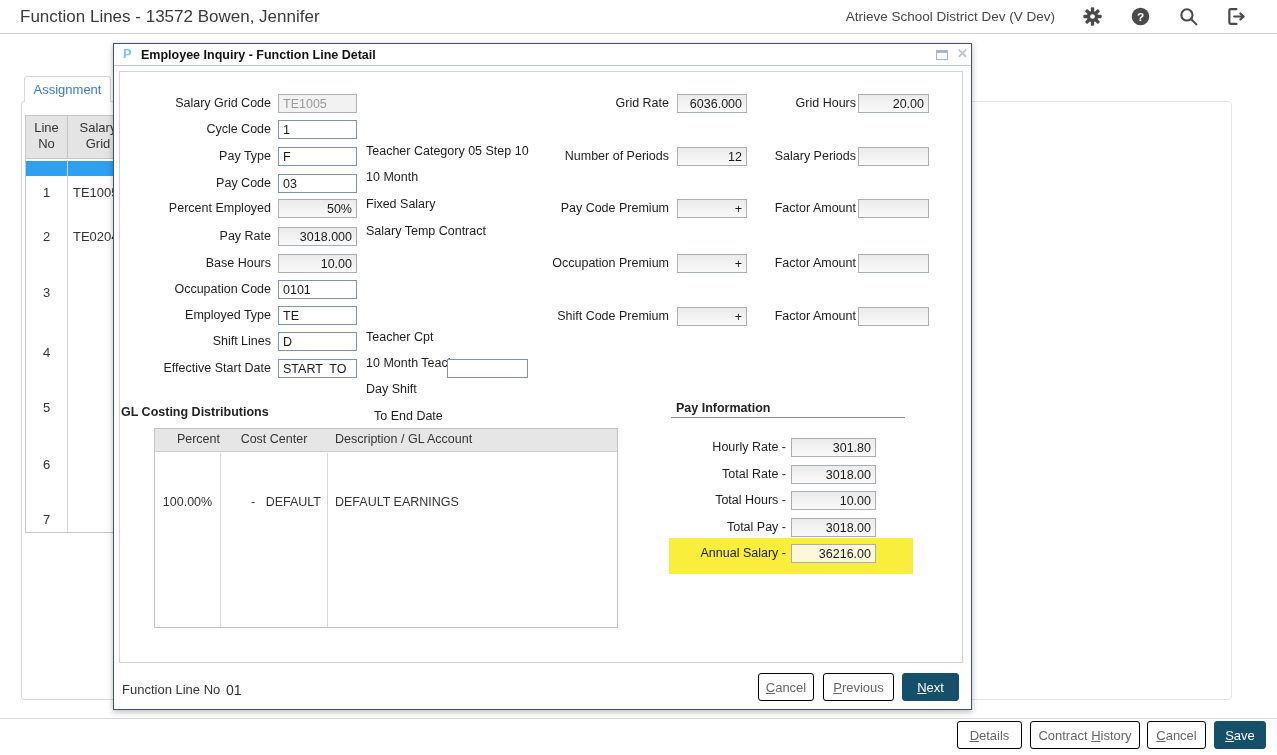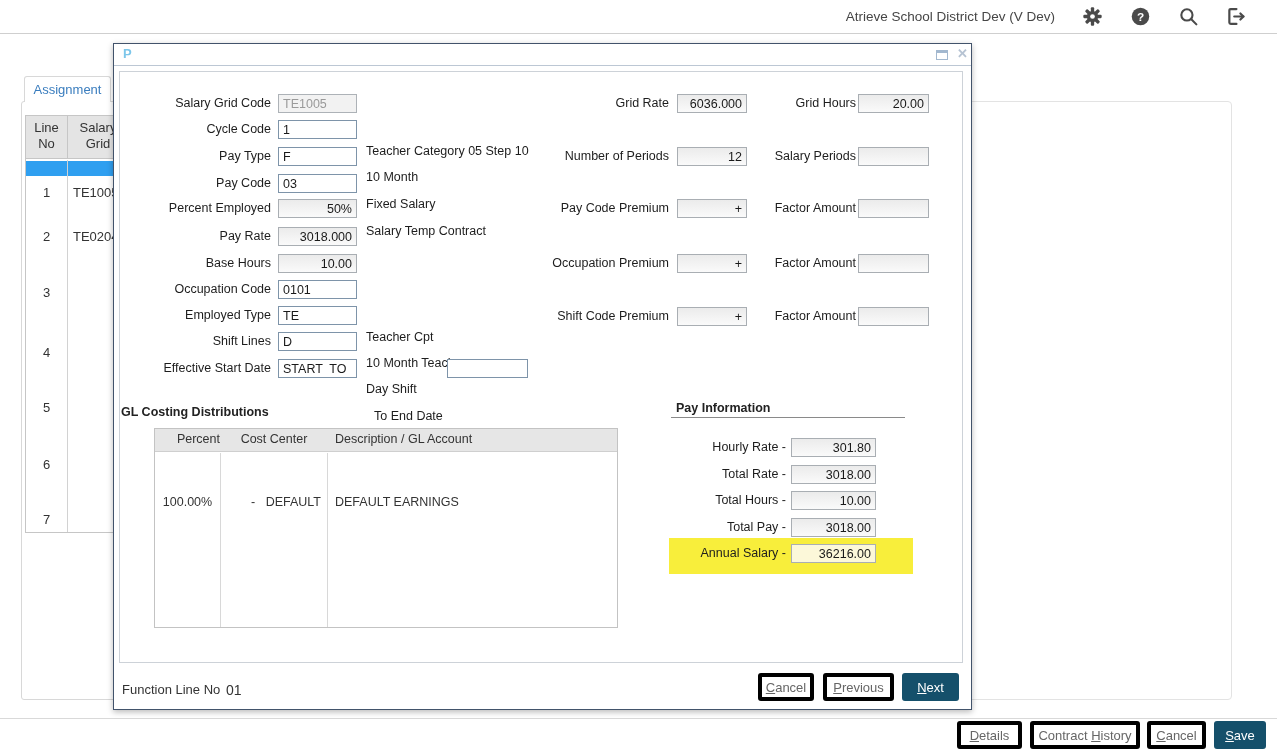--- a/index.html
+++ b/index.html
@@ -62,34 +62,35 @@
   .gl-cell { position:absolute; top:5px; font-size:12.5px; color:#333; white-space:pre;margin-top:37px; }
 
   
   #pay-title { position:absolute; left:562px; top:357px; font-size:12.5px; font-weight:bold; color:#222; }
   #pay-rule { position:absolute; left:557px; top:373px; width:234px; height:0; border-top:1px solid #8a8a8a; }
   #pay-hl { position:absolute; left:555px; top:494px; width:244px; height:36px; background:#f8ee3b; }
 
   
   #dlg-footer-label { position:absolute; left:8px; top:638px; font-size:13px; color:#333; }
   #dlg-footer-value { position:absolute; left:112px; top:638px; font-size:14px; color:#333; }
-  .btn { position:absolute; height:28px; background:#fff; border:4px solid #000000; border-radius:3px;
+  .btn { position:absolute; height:28px; background:#fff; border:1px solid #000000; border-radius:3px;
     font-family:"Liberation Sans",sans-serif; font-size:13px; color:#666; cursor:pointer; }
   .btn.primary { background:#15506b; border-color:#15506b; color:#fff; }
   .u { text-decoration:underline; }
 
   
   #page-footer-divider { position:absolute; left:0; top:718px; width:1277px; height:0; border-top:1px solid #d9d9d9; }
 </style>
 </head>
 <body>
 
 <div id="screen">
 
   <div id="app-header">
+    <div id="app-title">Function Lines - 13572 Bowen, Jennifer</div>
     <div id="header-right">
       <span id="env-label">Atrieve School District Dev (V Dev)</span>
       <span class="hicon">
         <svg width="21" height="21" viewBox="0 0 24 24" fill="#4a4a4a">
           <rect x="10.1" y="1.5" width="3.8" height="21" rx="1.2"></rect>
           <rect x="10.1" y="1.5" width="3.8" height="21" rx="1.2" transform="rotate(45 12 12)"></rect>
           <rect x="10.1" y="1.5" width="3.8" height="21" rx="1.2" transform="rotate(90 12 12)"></rect>
           <rect x="10.1" y="1.5" width="3.8" height="21" rx="1.2" transform="rotate(135 12 12)"></rect>
           <circle cx="12" cy="12" r="6.4"></circle>
           <circle cx="12" cy="12" r="2.7" fill="#fff"></circle>
@@ -160,20 +161,21 @@
       <div>
         <div class="srow-cell" style="left:0;top:352px;width:41px;text-align:center;">7</div>
         <div class="srow-cell" style="left:47px;top:352px;"></div>
       </div>
     </div>
   </div>
 
   <div id="dialog">
     <div id="dlg-titlebar">
       <span id="dlg-logo">P</span>
+      <span id="dlg-title">Employee Inquiry - Function Line Detail</span>
       <span id="dlg-max"></span>
       <span id="dlg-close">✕</span>
     </div>
     <div id="dlg-body-border"></div>
 
     <div class="lbl" style="left:0;top:52px;width:157px;">Salary Grid Code</div>
     <input class="fld dim" style="left: 164px; top: 50px; width: 79px;" value="TE1005">
     <div class="desc" style="left:252px;top:52px;">Teacher Category 05 Step 10</div>
 
     <div class="lbl" style="left:0;top:78px;width:157px;">Cycle Code</div>

